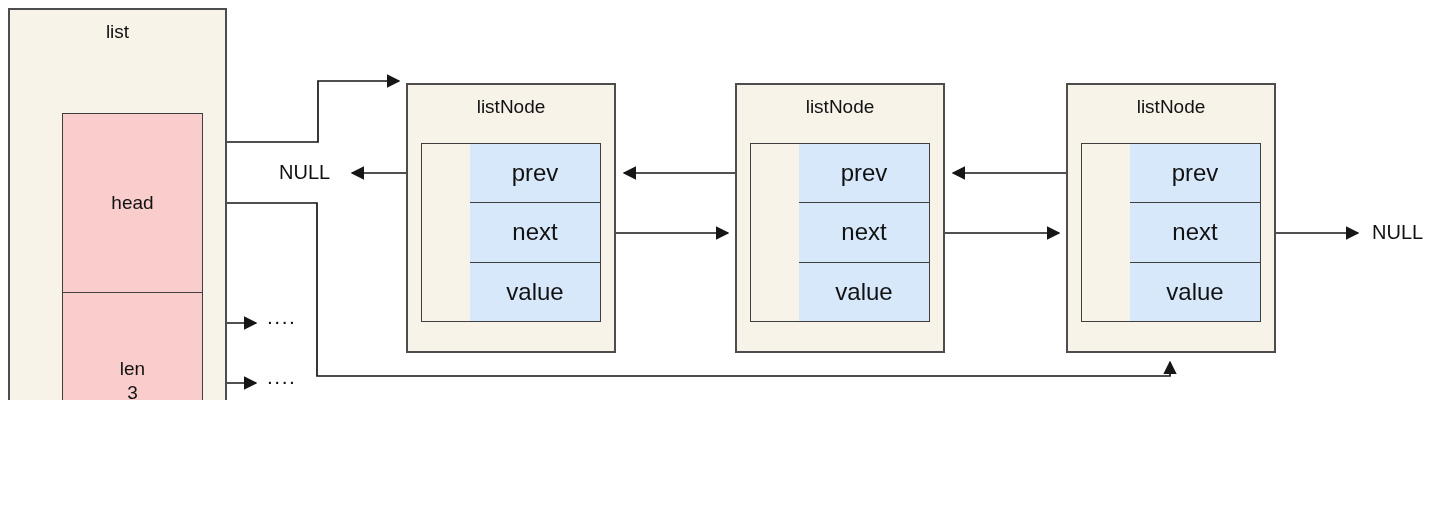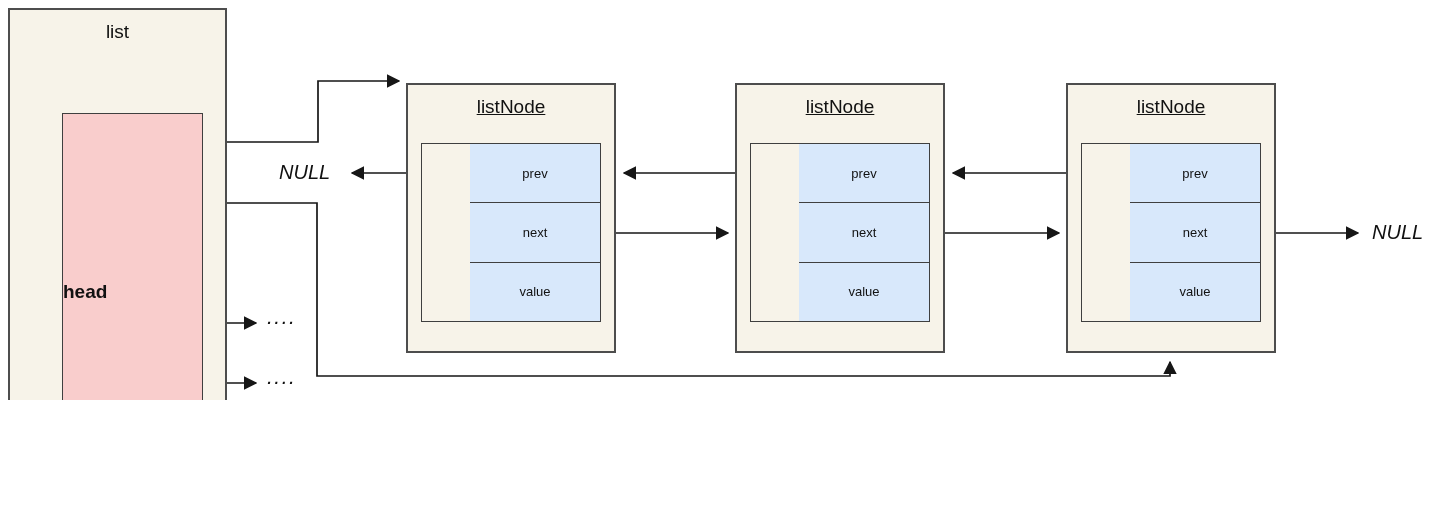--- a/index.html
+++ b/index.html
@@ -57,34 +57,32 @@
     display: flex;
     flex-direction: column;
     z-index: 3;
   }
   .frow {
     flex: 1 1 0;
     background: var(--pink-fill, #f9cdcc);
     border-top: 1.5px solid var(--cell-border, #3f3f3f);
     display: flex;
     flex-direction: column;
-    align-items: flex-start;
+    align-items: center;
     justify-content: center;
     font-size: 19px;
     line-height: 24px;
-    font-weight: bold;
   }
   .frow:first-child {
     border-top: none;
   }
   .node-box {
     top: 83px;
     width: 210px;
     height: 270px;
-    text-decoration: underline;
   }
   .node-1 { left: 406px; }
   .node-2 { left: 735px; }
   .node-3 { left: 1066px; }
   .node-stack {
     position: absolute;
     left: 13px;
     top: 58px;
     width: 180px;
     height: 179px;
@@ -93,33 +91,32 @@
     display: flex;
     flex-direction: column;
   }
   .nrow {
     flex: 1 1 0;
     background: var(--blue-fill, #d8e8fb);
     border-top: 1.5px solid var(--cell-border, #3f3f3f);
     display: flex;
     align-items: center;
     justify-content: center;
-    font-size: 13px;
+    font-size: 24px;
     margin-left: 48px;
   }
   .nrow:first-child {
     border-top: none;
   }
   .float-label {
     position: absolute;
     z-index: 2;
     font-size: 20px;
     white-space: nowrap;
     color: var(--text, #111111);
-    font-style: italic;
   }
   .null-left  { left: 279px; top: 161px; }
   .null-right { left: 1372px; top: 221px; }
   .dots {
     font-size: 21px;
     letter-spacing: 1.5px;
     font-weight: 400;
   }
   .dots-dup   { left: 267px; top: 305px; }
   .dots-free  { left: 267px; top: 365px; }
@@ -149,20 +146,24 @@
     <path d="M203,442 H256" marker-end="url(#ah)"></path>
   </svg>
 
   <div class="struct list-struct">
     <div class="struct-title">list</div>
   </div>
   <div class="field-stack">
     <div class="frow">
       <div>head</div>
     </div>
+    <div class="frow">
+      <div>len</div>
+      <div>3</div>
+    </div>
   </div>
 
   <div class="struct node-box node-1">
     <div class="struct-title">listNode</div>
     <div class="node-stack">
       <div class="nrow">prev</div>
       <div class="nrow">next</div>
       <div class="nrow">value</div>
     </div>
   </div>

